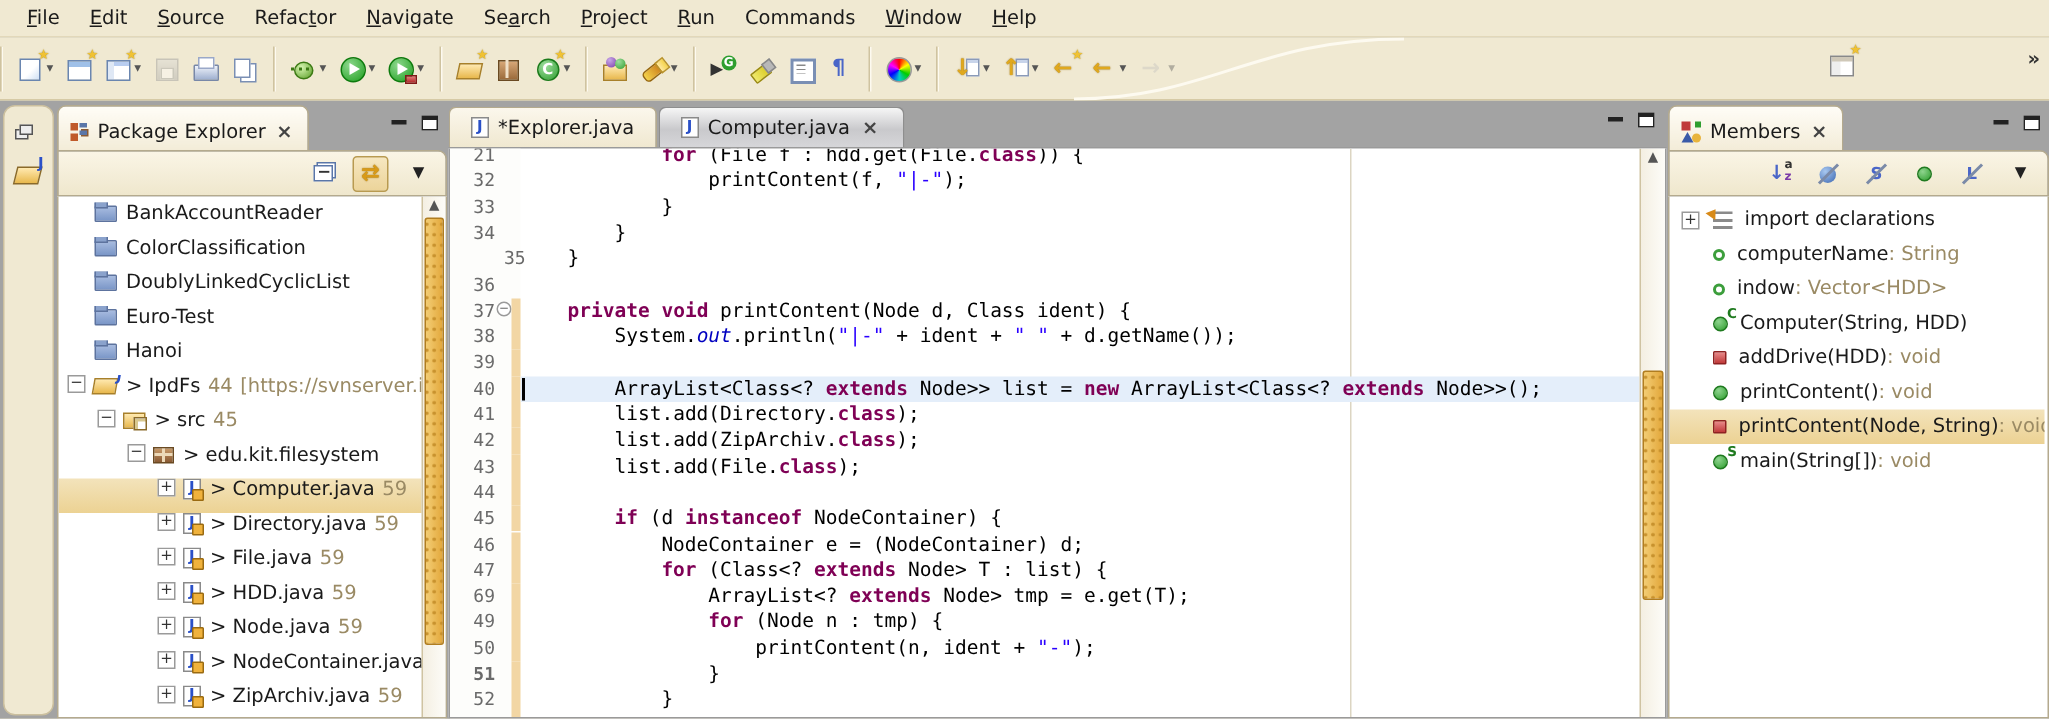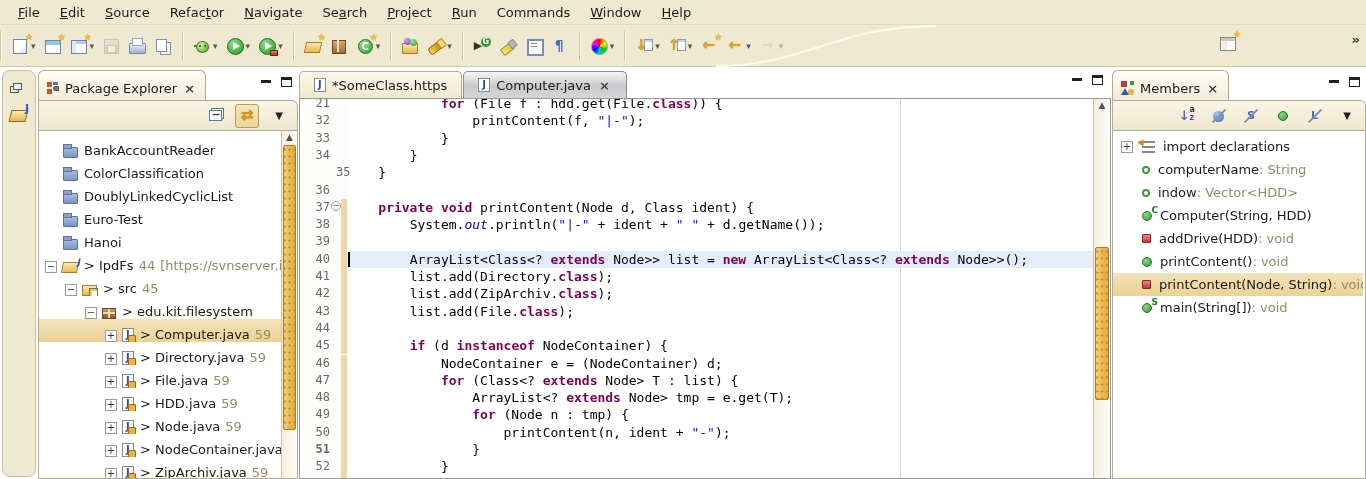--- a/index.html
+++ b/index.html
@@ -1,18 +1,18 @@
 <!DOCTYPE html>
 <html><head>
 <meta charset="utf-8">
 <style>
   * { margin:0; padding:0; box-sizing:border-box; }
   html,body { width:1366px; height:479px; overflow:hidden; }
   body { font-family:"DejaVu Sans","Liberation Sans",sans-serif; font-size:13px; color:#1a1a1a; background:#f0e9d2; }
-  .app { position:relative; width:1366px; height:479px; background:#ffffff; }
+  .app { position:relative; width:1366px; height:479px; background:#a3a3a3; }
 
   
   .menubar { position:absolute; top:0; left:0; right:0; height:25px; background:#f0e9d2; border-bottom:1px solid #e2d8ba; display:flex; align-items:center; padding-left:8px; }
   .menu-item { padding:3px 10px; cursor:default; }
   .menu-item u { text-decoration:underline; }
 
   
   .toolbar { position:absolute; top:25px; left:0; right:0; height:42px; background:#f0e9d2; border-bottom:1px solid #d6caa6; display:flex; align-items:center; }
   .tb-group { display:flex; align-items:center; padding:0 6px; border-left:1px solid #cfc3a0; box-shadow:inset 1px 0 0 #fdfaf0; height:30px; }
   .tb-btn { display:flex; align-items:center; padding:3px 4px; border-radius:3px; position:relative; }
@@ -84,21 +84,21 @@
   .vt-btn { position:relative; width:24px; height:24px; display:flex; align-items:center; justify-content:center; border-radius:3px; }
   .vt-btn.pressed { background:linear-gradient(#f6e7c0,#ecd49a); border:1px solid #b89a50; }
   .menu-arrow { font-size:10px; color:#222; }
   .ic-collapse-all { width:13px; height:11px; border:1px solid #5a76a8; background:#fff; position:relative; box-shadow:2px -2px 0 -1px #fff,2px -2px 0 0 #5a76a8; }
   .ic-collapse-all::before { content:"−"; position:absolute; left:2px; top:-3px; font-size:11px; font-weight:bold; color:#333; }
   .ic-link { font-size:15px; font-weight:bold; color:#d89a18; text-shadow:0 0 1px #8a6508; line-height:1; }
   .view-content { position:relative; background:#fff; border:1px solid #b4aa8e; border-top:none; height:calc(100% - 61px); overflow:hidden; }
 
   
   .tree { position:absolute; left:0; top:4px; right:16px; }
-  .trow { height:23px; display:flex; align-items:flex-end; white-space:nowrap; overflow:hidden; font-size:13px; }
+  .trow { height:23px; display:flex; align-items:flex-start; white-space:nowrap; overflow:hidden; font-size:13px; }
   .trow.sel { background:linear-gradient(#f3e3bb,#ecd293); }
   .exp { width:12px; height:12px; border:1px solid #9a9a9a; background:#fff; font-size:10px; line-height:10px; text-align:center; color:#333; margin-right:5px; flex:none; }
   .ti { position:relative; flex:none; margin-right:6px; }
   .i-project { width:15px; height:11px; background:linear-gradient(#a8bce0,#7a96c7); border:1px solid #5d739e; border-radius:1px; margin-top:2px; }
   .i-project::before { content:""; position:absolute; left:-1px; top:-4px; width:7px; height:3px; background:#8aa2cc; border:1px solid #5d739e; }
   .i-java-project { width:16px; height:11px; background:linear-gradient(#ffe9b0,#e8b84d); border:1px solid #a8802a; transform:skewX(-10deg); margin-top:2px; }
   .i-java-project::after { content:"J"; position:absolute; right:-3px; top:-6px; color:#2a50c8; font-size:9px; font-weight:bold; }
   .i-src-folder { width:15px; height:11px; background:linear-gradient(#ffe9b0,#e8b84d); border:1px solid #a8802a; margin-top:2px; }
   .i-src-folder::after { content:""; position:absolute; right:-2px; bottom:-2px; width:7px; height:7px; background:#fff; border:1px solid #8a6a2a; box-shadow:inset 2px 2px 0 #d8c890; }
   .i-package { width:14px; height:11px; background:linear-gradient(#c89a6a,#8a5a33); border:1px solid #6a4a22; margin-top:2px; }
@@ -434,21 +434,21 @@
           <div class="vs-up">▲</div>
           <div class="vthumb" style="top:14px;height:285px;"></div>
         </div>
       </div>
     </div>
 
     <div class="editor">
       <div class="etabs" id="etabs">
           <div class="etab">
             <span class="i-jdoc"></span>
-            <span class="etab-label">*SomeClass.https</span>
+            <span class="etab-label">*Explorer.java</span>
           </div>
           <div class="etab active">
             <span class="i-jdoc"></span>
             <span class="etab-label">Computer.java</span>
             <span class="tab-close">×</span>
           </div>
         </div>
       <div class="minmax" style="right:8px; top:5px;">
         <span class="mm-min"></span>
         <span class="mm-max"></span>
@@ -534,21 +534,21 @@
               <span class="lnum" style="line-height: 17.3px;">46</span>
               <span class="fold"></span>
               <span class="qd changed"></span>
             </div>
             <div class="lrow" style="top: 272.8px; height: 17.3px;">
               <span class="lnum" style="line-height: 17.3px;">47</span>
               <span class="fold"></span>
               <span class="qd changed"></span>
             </div>
             <div class="lrow" style="top: 290.1px; height: 17.3px;">
-              <span class="lnum" style="line-height: 17.3px;">48</span>
+              <span class="lnum" style="line-height: 17.3px;">69</span>
               <span class="fold"></span>
               <span class="qd changed"></span>
             </div>
             <div class="lrow" style="top: 307.4px; height: 17.3px;">
               <span class="lnum" style="line-height: 17.3px;">49</span>
               <span class="fold"></span>
               <span class="qd changed"></span>
             </div>
             <div class="lrow" style="top: 324.7px; height: 17.3px;">
               <span class="lnum" style="line-height: 17.3px;">50</span>

